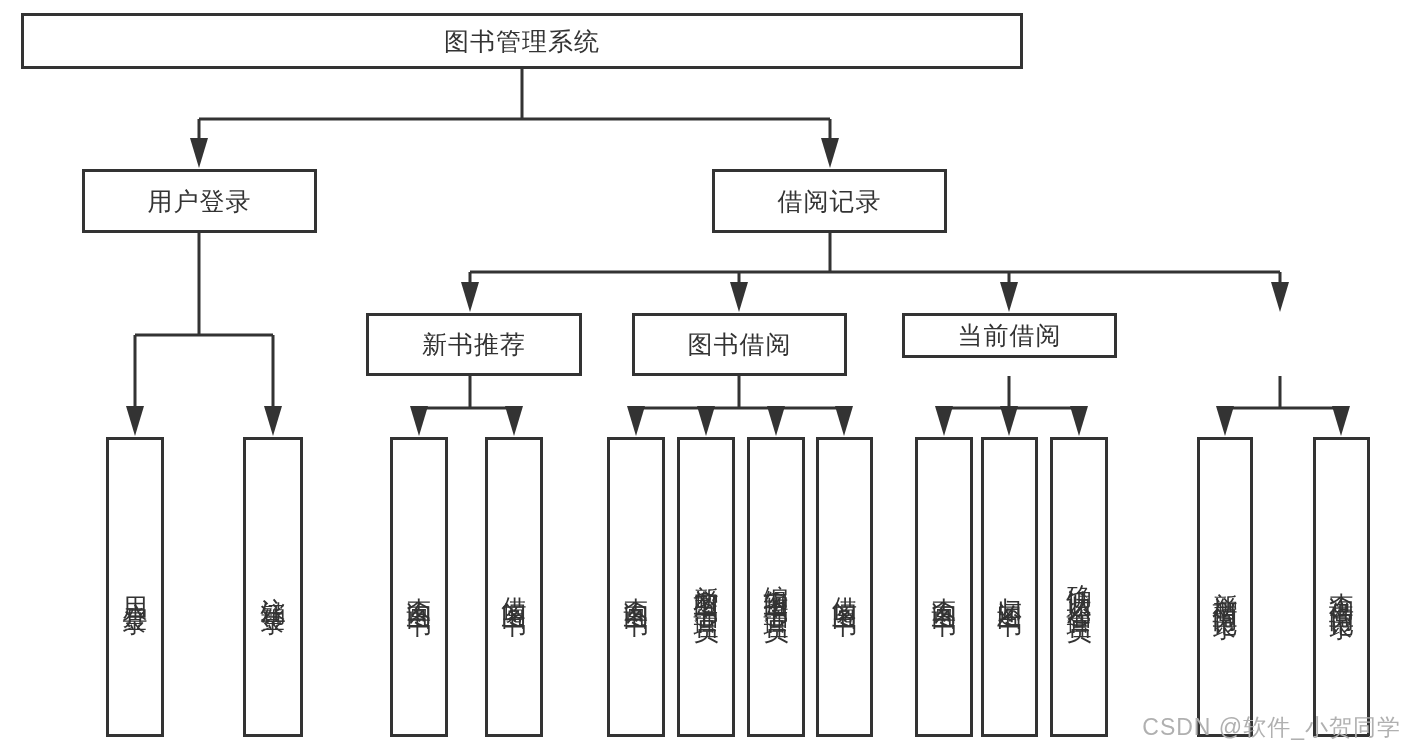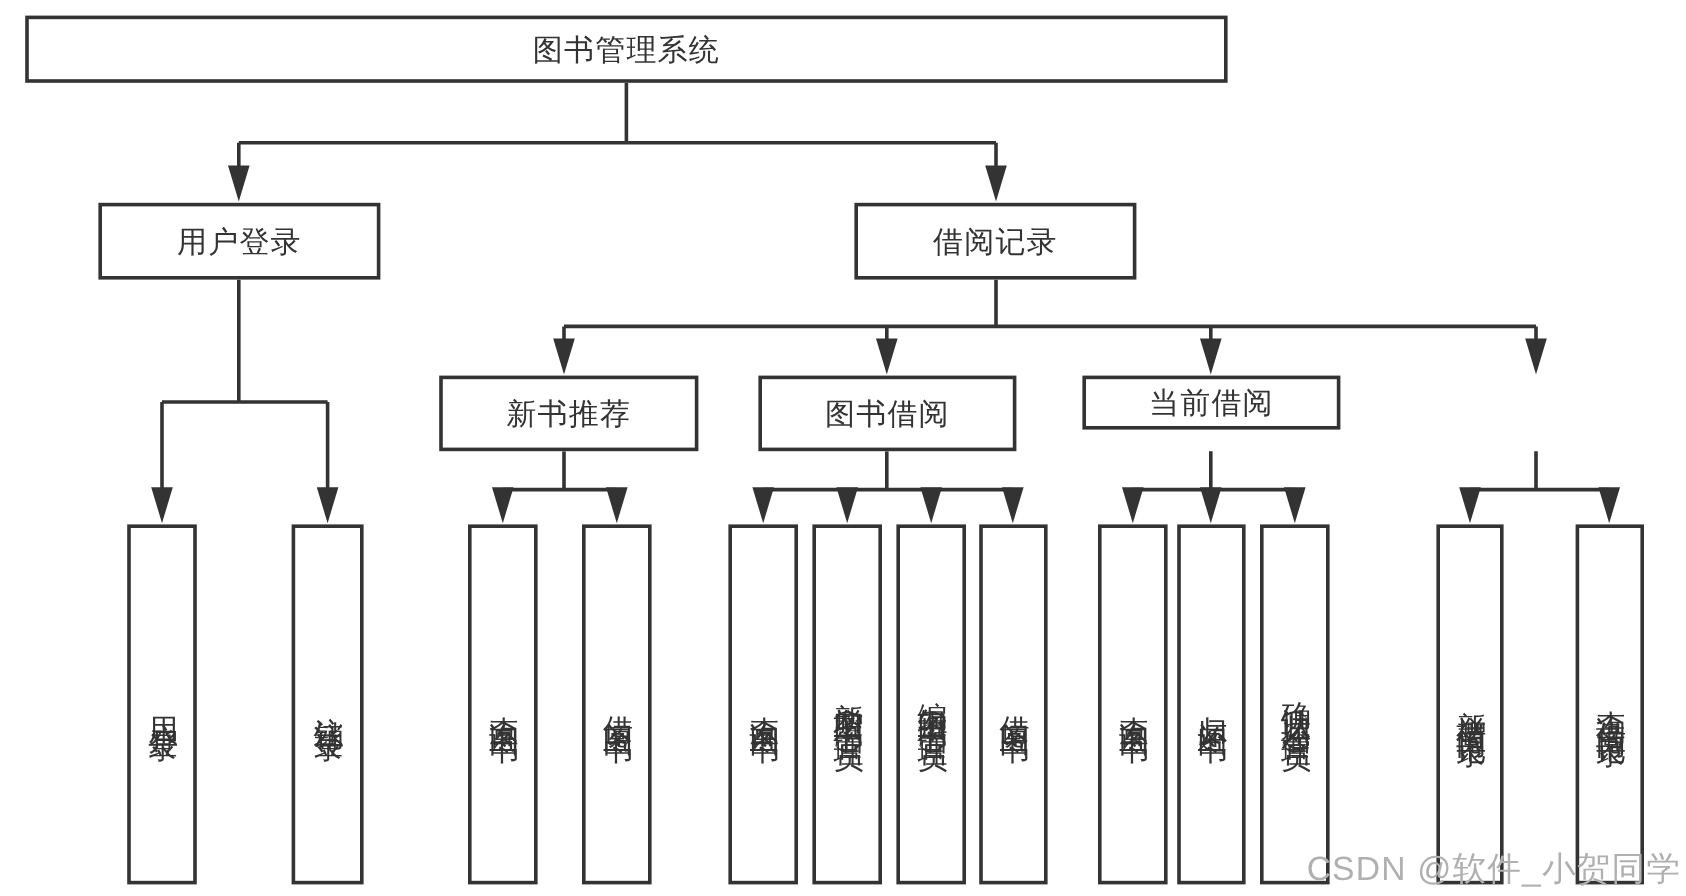--- a/index.html
+++ b/index.html
@@ -31,21 +31,21 @@
     writing-mode:vertical-rl;
     text-orientation:mixed;
     font-size:25px;
     line-height:1;
     letter-spacing:5px;
     color:var(--text,#333);
   }
   #watermark{
     position:absolute;
     right:4px;bottom:4px;
-    font-size:28px;
+    font-size:23px;
     color:var(--watermark,#b0b0b0);
     letter-spacing:1px;
     white-space:nowrap;
   }
 </style>
 </head>
 <body>
 
 <div id="canvas">
 

